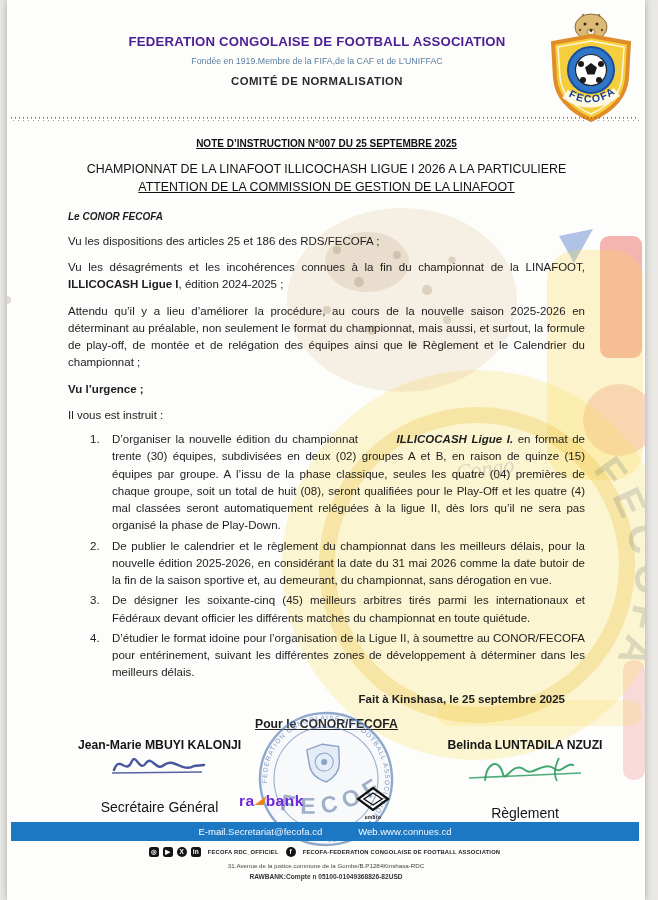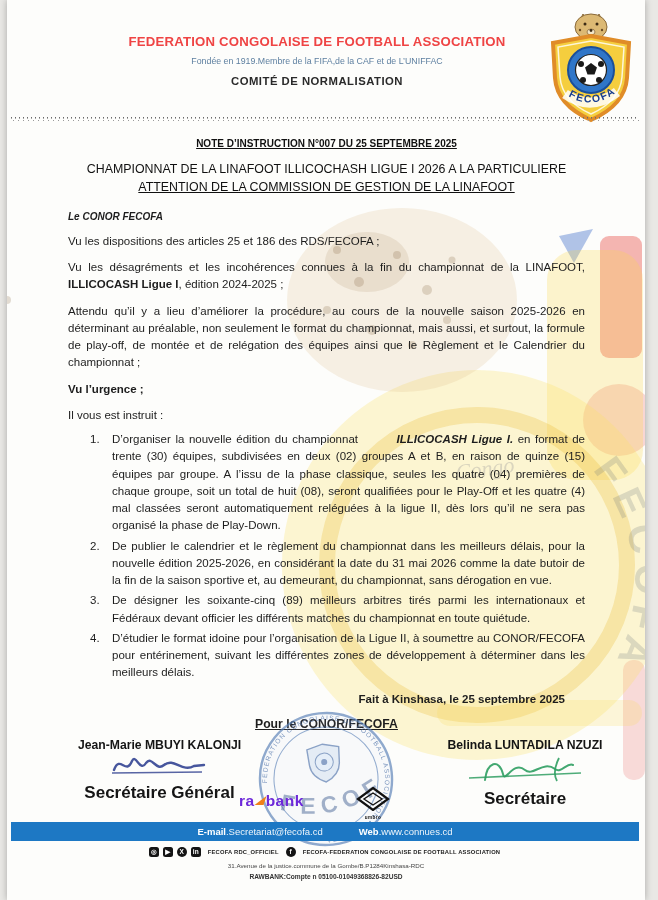--- a/index.html
+++ b/index.html
@@ -3,21 +3,21 @@
 <meta charset="utf-8">
 <style>
   html,body{margin:0;padding:0;}
   body{width:658px;height:900px;background:#e9e8e5;font-family:"Liberation Sans",sans-serif;-webkit-font-smoothing:antialiased;}
   .page{position:relative;width:658px;height:900px;overflow:hidden;}
   .paper{position:absolute;left:7px;top:0;width:638px;height:900px;background:#fdfdfb;box-shadow:0 0 7px rgba(0,0,0,.28);overflow:hidden;}
   .wm{position:absolute;left:0;top:0;z-index:0;pointer-events:none;}
 
   
   .header{position:absolute;top:34px;left:100px;width:420px;text-align:center;z-index:2;}
-  .org-name{font-size:13.2px;font-weight:bold;color:#ef4444;letter-spacing:.2px;}
+  .org-name{font-size:13.2px;font-weight:bold;color:#4c1d95;letter-spacing:.2px;}
   .founded{font-size:8.8px;color:#5d7fa0;margin-top:7px;}
   .committee{font-size:11.3px;font-weight:bold;color:#2a2a2a;margin-top:9px;letter-spacing:.5px;}
   .logo{position:absolute;top:12px;left:532px;z-index:2;}
   .dotted-rule{position:absolute;top:117px;left:4px;right:6px;height:4px;z-index:2;
     background-image:repeating-linear-gradient(90deg,#6b6b6b 0 1.4px,transparent 1.4px 4px),repeating-linear-gradient(90deg,#9a9a9a 0 1px,transparent 1px 5px);
     background-size:100% 1.6px,100% 1.2px;background-position:0 0,2px 2.6px;background-repeat:no-repeat;}
 
   
   .content{position:absolute;top:131px;left:61px;width:517px;z-index:2;color:#1d1d1d;font-size:11.5px;line-height:1.5;}
   .note-title{text-align:center;font-weight:bold;font-size:10px;text-decoration:underline;margin-top:5px;color:#111;}
@@ -34,32 +34,32 @@
   .otext{flex:1;text-align:justify;}
   .otext .em{font-weight:bold;font-style:italic;padding-left:34px;}
   .dateline{margin-top:9px;text-align:right;padding-right:20px;font-weight:600;}
   .for-line{margin-top:7px;text-align:center;font-weight:bold;font-size:12.2px;text-decoration:underline;}
 
   
   .sig{position:absolute;z-index:3;text-align:center;}
   .sig-left{top:722px;left:60px;width:185px;}
   .sig-right{top:722px;left:418px;width:200px;}
   .sig-name{font-weight:bold;font-size:12.2px;color:#151515;margin-top:16px;}
-  .sig-title{font-weight:bold;font-size:17px;color:#151515;margin-top:1px;}
+  .sig-title{font-weight:normal;font-size:14px;color:#151515;margin-top:17px;}
   .stamp{position:absolute;left:246px;top:706px;z-index:3;transform:rotate(-6deg);opacity:.9;}
 
   
   .rawbank{position:absolute;left:232px;top:792px;z-index:4;font-weight:bold;font-size:15.5px;color:#6d28d9;display:flex;align-items:center;letter-spacing:.5px;}
   .raw-swoosh{display:inline-block;width:0;height:0;border-left:9px solid transparent;border-bottom:9px solid #f08018;margin:0 1px 2px 1px;transform:skewX(-18deg);}
   .umbro{position:absolute;left:349px;top:787px;z-index:4;text-align:center;}
   .umbro-label{font-size:4.6px;font-weight:bold;color:#111;letter-spacing:.4px;}
 
   
   .bluebar{position:absolute;left:4px;top:822px;width:628px;height:19px;background:#1d78c4;z-index:4;display:flex;align-items:center;justify-content:center;gap:36px;color:#fff;font-size:9.5px;}
-  .bluebar .lbl{font-weight:bold;text-align:right;}
+  .bluebar .lbl{font-weight:normal;text-align:right;}
   .bluebar .val{color:rgba(255,255,255,.92);}
   .social-row{position:absolute;top:847px;left:0;width:638px;z-index:4;display:flex;align-items:center;justify-content:center;gap:4px;}
   .mini-icon{width:10px;height:10px;background:#141414;color:#fff;border-radius:2.5px;font-size:6.5px;font-weight:bold;display:inline-flex;align-items:center;justify-content:center;line-height:1;}
   .mini-icon.round{border-radius:50%;}
   .social-text{font-size:5.8px;font-weight:bold;color:#222;letter-spacing:.2px;margin:0 3px;}
   .address-line{position:absolute;top:862px;left:0;width:638px;text-align:center;font-size:6.2px;color:#454545;z-index:4;}
   .bank-line{position:absolute;top:873px;left:0;width:638px;text-align:center;font-size:6.6px;font-weight:bold;color:#333;z-index:4;}
 </style>
 </head>
 <body>
@@ -158,21 +158,21 @@
         <div class="oitem">
           <div class="onum">1.</div>
           <div class="otext"><span>D’organiser la nouvelle édition du championnat </span><span class="em">ILLICOCASH Ligue I.</span><span> en format de trente (30) équipes, subdivisées en deux (02) groupes A et B, en raison de quinze (15) équipes par groupe. A l’issu de la phase classique, seules les quatre (04) premières de chaque groupe, soit un total de huit (08), seront qualifiées pour le Play-Off et les quatre (4) mal classées seront automatiquement reléguées à la ligue II, dès lors qu’il ne sera pas organisé la phase de Play-Down.</span></div>
         </div>
         <div class="oitem">
           <div class="onum">2.</div>
           <div class="otext">De publier le calendrier et le règlement du championnat dans les meilleurs délais, pour la nouvelle édition 2025-2026, en considérant la date du 31 mai 2026 comme la date butoir de la fin de la saison sportive et, au demeurant, du championnat, sans dérogation en vue.</div>
         </div>
         <div class="oitem">
           <div class="onum">3.</div>
-          <div class="otext">De désigner les soixante-cinq (89) meilleurs arbitres tirés parmi les internationaux et Fédéraux devant officier les différents matches du championnat en toute quiétude.</div>
+          <div class="otext">De désigner les soixante-cinq (45) meilleurs arbitres tirés parmi les internationaux et Fédéraux devant officier les différents matches du championnat en toute quiétude.</div>
         </div>
         <div class="oitem">
           <div class="onum">4.</div>
           <div class="otext">D’étudier le format idoine pour l’organisation de la Ligue II, à soumettre au CONOR/FECOFA pour entérinement, suivant les différentes zones de développement à déterminer dans les meilleurs délais.</div>
         </div>
       </div>
 
       <div class="dateline">Fait à Kinshasa, le 25 septembre 2025</div>
       <div class="for-line">Pour le CONOR/FECOFA</div>
     </div>
@@ -186,21 +186,21 @@
       <div class="sig-title">Secrétaire Général</div>
     </div>
 
     <div class="sig sig-right">
       <div class="sig-name">Belinda LUNTADILA NZUZI</div>
       <svg width="140" height="32" viewBox="0 0 140 32">
         <path d="M30,28 C32,10 44,6 48,22 C50,32 58,8 70,18 C78,25 88,8 100,17 C106,22 112,10 118,13" fill="none" stroke="#2f9e62" stroke-width="2" stroke-linecap="round" opacity=".9"></path>
         <path d="M14,26 L126,21" fill="none" stroke="#2f9e62" stroke-width="1.6" opacity=".85"></path>
         <path d="M104,6 C100,14 98,22 102,29" fill="none" stroke="#2f9e62" stroke-width="1.8" opacity=".9"></path>
       </svg>
-      <div class="sig-title">Secrétaire</div>
+      <div class="sig-title">Règlement</div>
     </div>
 
     <svg class="stamp" width="146" height="146" viewBox="0 0 146 146">
       <circle cx="73" cy="73" r="66" fill="rgba(190,210,235,0.10)" stroke="#5b82b8" stroke-width="2.4" opacity=".75"></circle>
       <circle cx="73" cy="73" r="52" fill="none" stroke="#5b82b8" stroke-width="1.1" opacity=".7"></circle>
       <defs>
         <path id="stampRing" d="M 73,73 m -59,0 a 59,59 0 1,1 118,0 a 59,59 0 1,1 -118,0"></path>
         <path id="stampLower" d="M 18,96 Q 73,120 128,90"></path>
       </defs>
       <text font-family="Liberation Sans, sans-serif" font-size="6.6" fill="#4a6fa8" letter-spacing="1.1" opacity=".8">

